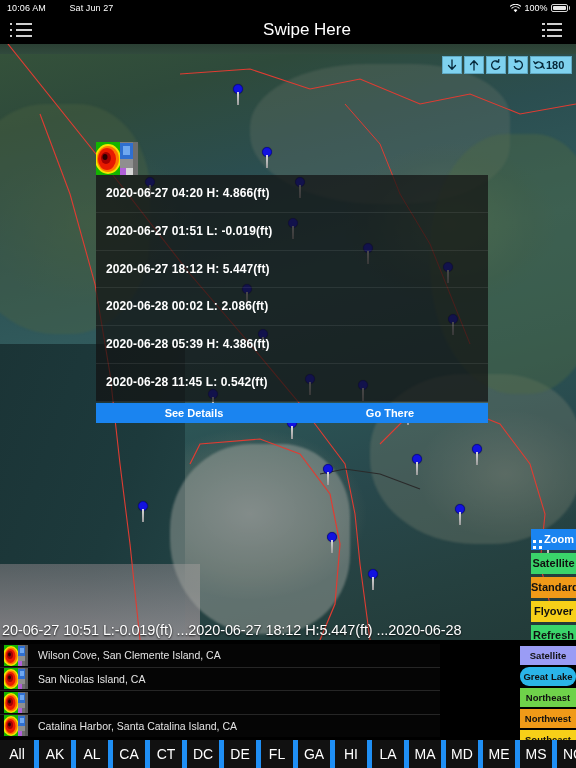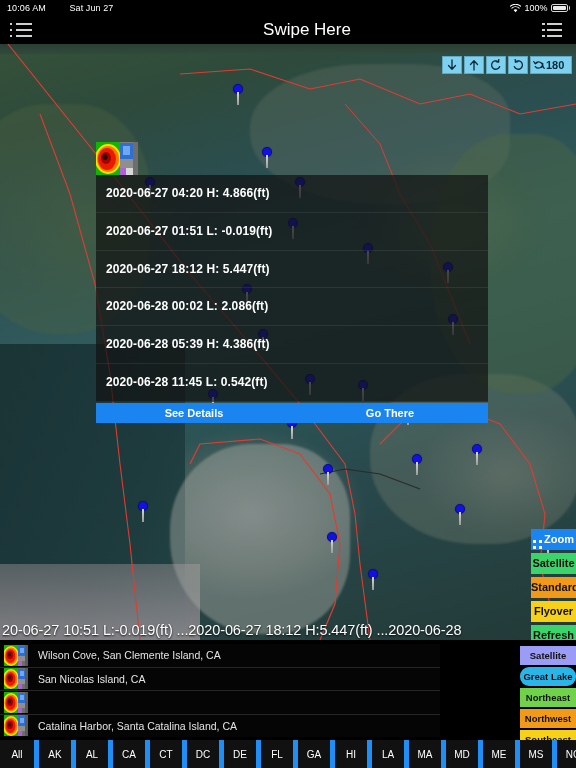--- a/index.html
+++ b/index.html
@@ -180,21 +180,21 @@
   .rg-southeast { background:#f7d018; }
   .rg-southwest { background:#3ad46a; }
 
   
   .tabbar {
     position:absolute; left:0; top:740px; width:576px; height:28px;
     background:#000; display:flex; align-items:stretch; overflow:hidden;
   }
   .tab {
     width:32px; flex:none; display:flex; align-items:center; justify-content:center;
-    color:#fff; font-size:10px; background:#111; cursor:pointer;
+    color:#fff; font-size:14px; background:#111; cursor:pointer;
   }
   .tab.first { width:34px; }
   .tab-div { width:5px; flex:none; background:#1f8ff5; }
 </style>
 </head>
 <body>
 
 <div id="app">
 
   <div class="statusbar">

